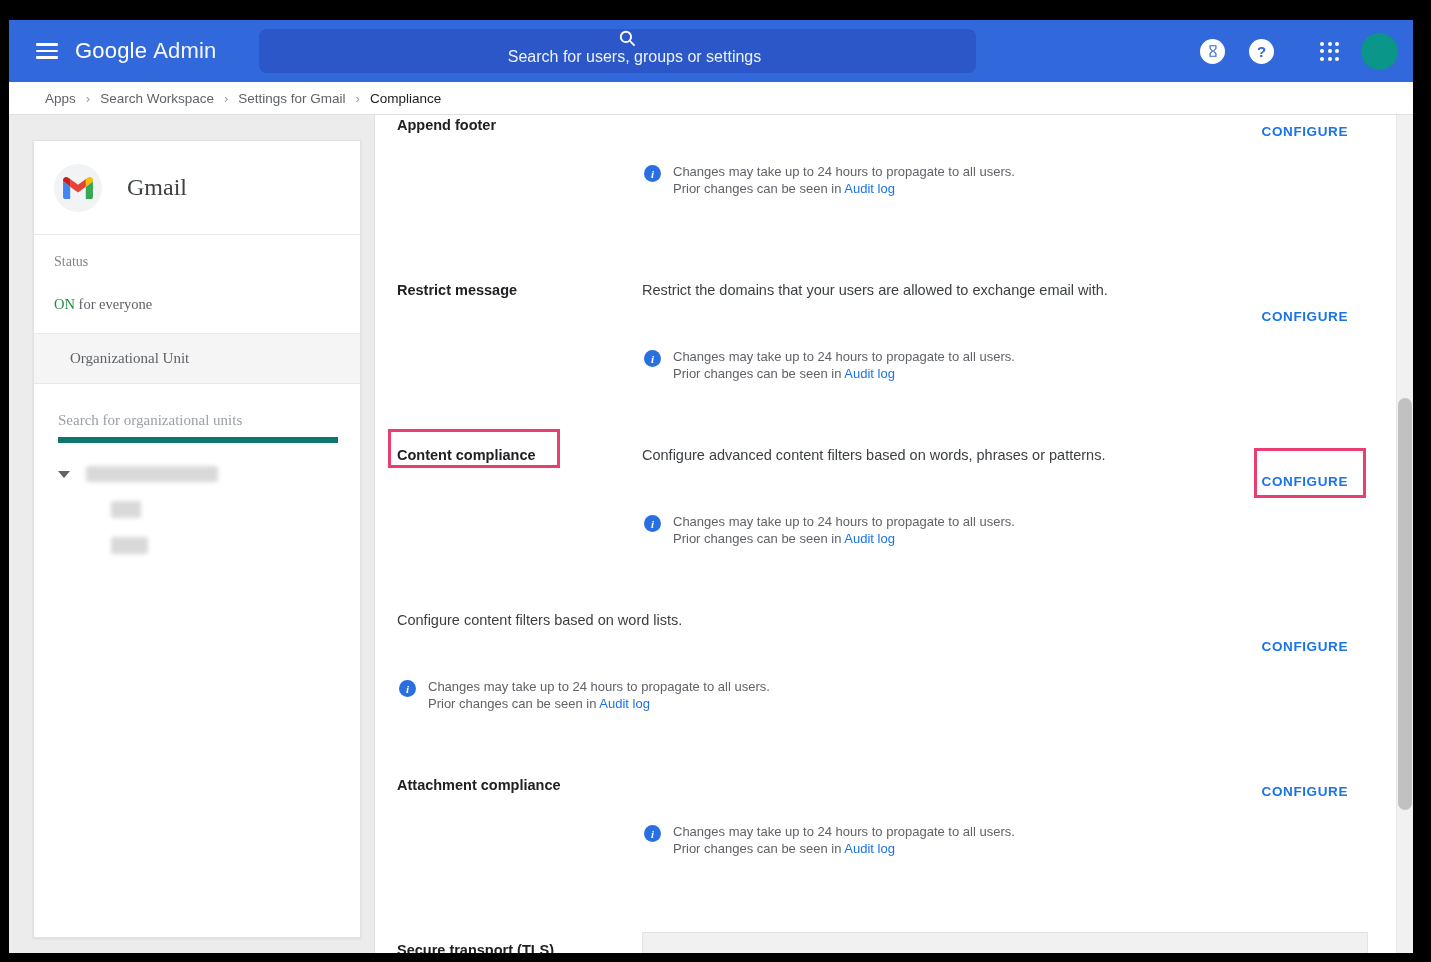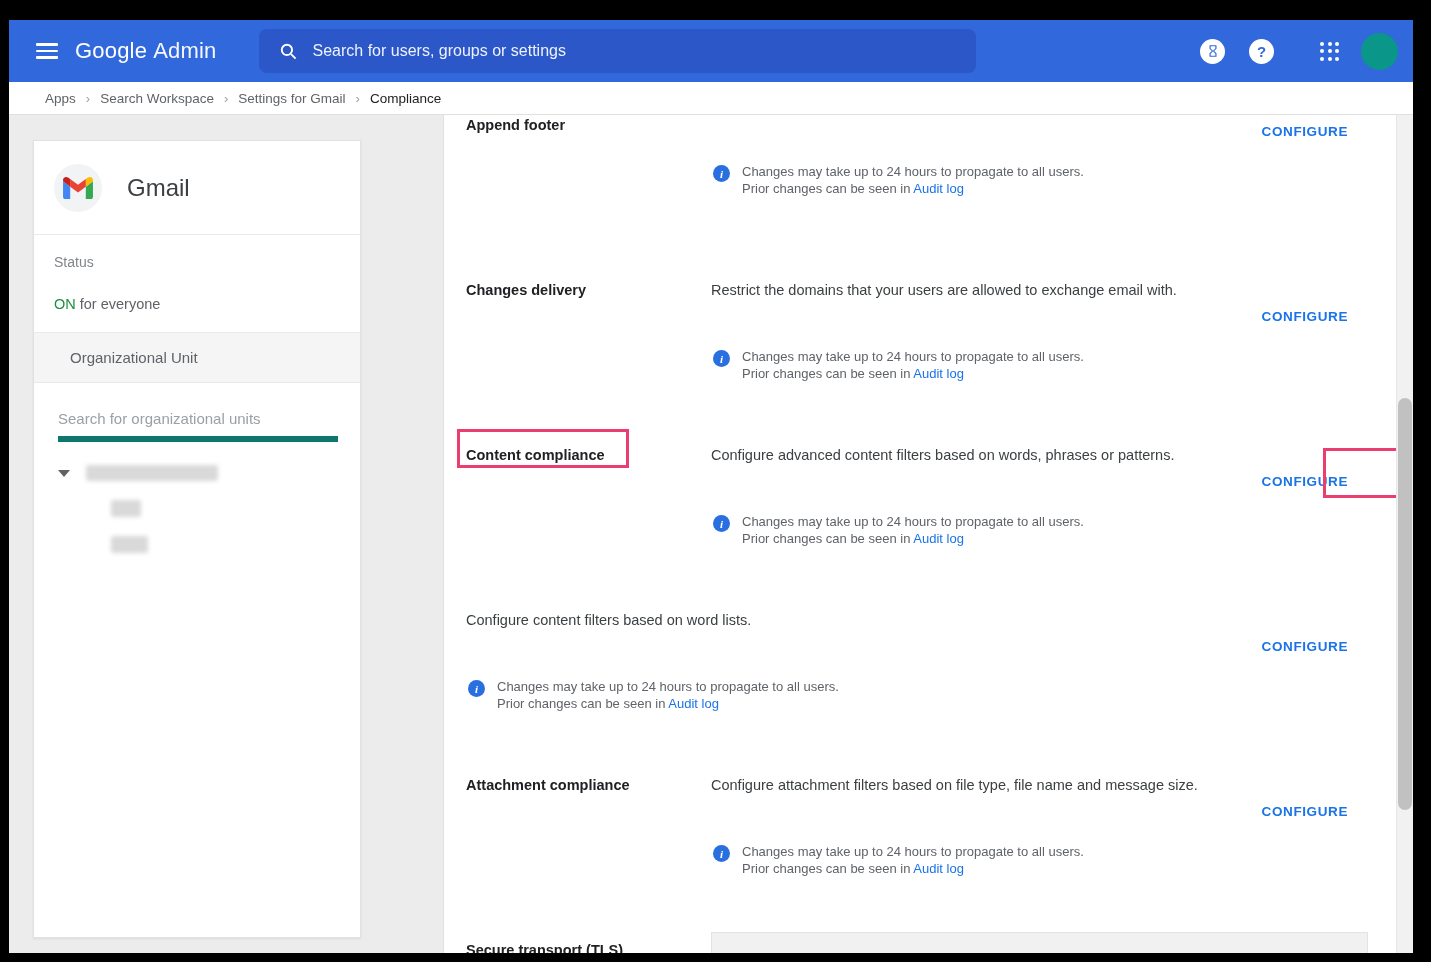--- a/index.html
+++ b/index.html
@@ -9,21 +9,21 @@
   .screen { position:absolute; left:9px; top:20px; width:1404px; height:933px;
             background:#fff; overflow:hidden; }
 
   
   .appbar { height:62px; background:#3168dc; display:flex; align-items:center; padding-left:27px; }
   .hamburger { width:22px; display:flex; flex-direction:column; gap:4px; cursor:pointer; }
   .hamburger i { display:block; height:2.5px; background:#fff; border-radius:1px; }
   .logo { margin-left:17px; color:#fff; font-size:22px; letter-spacing:.2px; white-space:nowrap; }
   .logo .g { font-weight:500; } .logo .a { font-weight:400; margin-left:6px; opacity:.95; }
   .searchbox { margin-left:42px; width:717px; height:44px; background:#2b57c8; border-radius:8px;
-               display:flex; align-items:center; padding-left:20px; }
+               display:flex; align-items:center; padding-left:20px;flex-direction:column; }
   .searchbox svg { width:19px; height:19px; flex:0 0 auto; }
   .searchbox .ph { margin-left:15px; color:rgba(255,255,255,.92); font-size:16px; }
   .appbar-right { margin-left:auto; display:flex; align-items:center; padding-right:15px; }
   .circle-btn { width:25px; height:25px; border-radius:50%; background:#fff; display:flex;
                 align-items:center; justify-content:center; cursor:pointer; }
   .circle-btn.hg { margin-right:24px; }
   .circle-btn.help { margin-right:46px; color:#3168dc; font-weight:700; font-size:15px; }
   .circle-btn svg { width:14px; height:14px; fill:#3168dc; }
   .grid9 { display:grid; grid-template-columns:repeat(3,4px); grid-gap:3.5px; margin-right:22px; cursor:pointer; }
   .grid9 i { width:4px; height:4px; border-radius:50%; background:#fff; }
@@ -33,21 +33,21 @@
   .crumbs { height:33px; background:#fff; border-bottom:1px solid #e0e0e0; display:flex;
             align-items:center; padding-left:36px; font-size:13.5px; }
   .crumbs .item { color:#5f6368; cursor:pointer; }
   .crumbs .sep { color:#9aa0a6; margin:0 10px; font-size:13px; }
   .crumbs .current { color:#202124; font-weight:500; }
 
   
   .bodywrap { display:flex; height:838px; }
 
   
-  .sidebar { width:435px; background:#ececec; border-right:1px solid #e0e0e0; position:relative; flex:0 0 auto; }
+  .sidebar { width:366px; background:#ececec; border-right:1px solid #e0e0e0; position:relative; flex:0 0 auto;font-family:Liberation Serif, serif; }
   .card { position:absolute; left:24px; top:25px; width:328px; height:798px; background:#fff;
           border:1px solid #e2e2e2; box-shadow:0 1px 2px rgba(0,0,0,.08); }
   .card-head { height:94px; display:flex; align-items:center; padding-left:20px;
                border-bottom:1px solid #e8eaed; }
   .gmail-badge { width:48px; height:48px; border-radius:50%; background:#f1f3f4; display:flex;
                  align-items:center; justify-content:center; }
   .gmail-badge svg { width:30px; height:23px; }
   .card-title { margin-left:25px; font-size:24px; color:#3c4043; }
   .status-block { padding:19px 20px 20px; border-bottom:1px solid #e8eaed; }
   .status-label { font-size:14px; color:#80868b; }
@@ -198,21 +198,21 @@
             <div class="srow-note">
               <span class="note-icon">i</span>
               <div class="note-text">
                 <div>Changes may take up to 24 hours to propagate to all users.</div>
                 <div><span>Prior changes can be seen in </span><span class="audit">Audit log</span></div>
               </div>
             </div>
           </div>
         </div>
         <div class="srow">
-          <div class="srow-label">Changes delivery</div>
+          <div class="srow-label">Restrict message</div>
           <div class="srow-body">
             <div class="srow-desc">Restrict the domains that your users are allowed to exchange email with.</div>
             <div class="srow-configure">CONFIGURE</div>
             <div class="srow-note">
               <span class="note-icon">i</span>
               <div class="note-text">
                 <div>Changes may take up to 24 hours to propagate to all users.</div>
                 <div><span>Prior changes can be seen in </span><span class="audit">Audit log</span></div>
               </div>
             </div>
@@ -241,21 +241,20 @@
               <div class="note-text">
                 <div>Changes may take up to 24 hours to propagate to all users.</div>
                 <div><span>Prior changes can be seen in </span><span class="audit">Audit log</span></div>
               </div>
             </div>
           </div>
         </div>
         <div class="srow">
           <div class="srow-label">Attachment compliance</div>
           <div class="srow-body">
-            <div class="srow-desc">Configure attachment filters based on file type, file name and message size.</div>
             <div class="srow-configure">CONFIGURE</div>
             <div class="srow-note">
               <span class="note-icon">i</span>
               <div class="note-text">
                 <div>Changes may take up to 24 hours to propagate to all users.</div>
                 <div><span>Prior changes can be seen in </span><span class="audit">Audit log</span></div>
               </div>
             </div>
           </div>
         </div>

